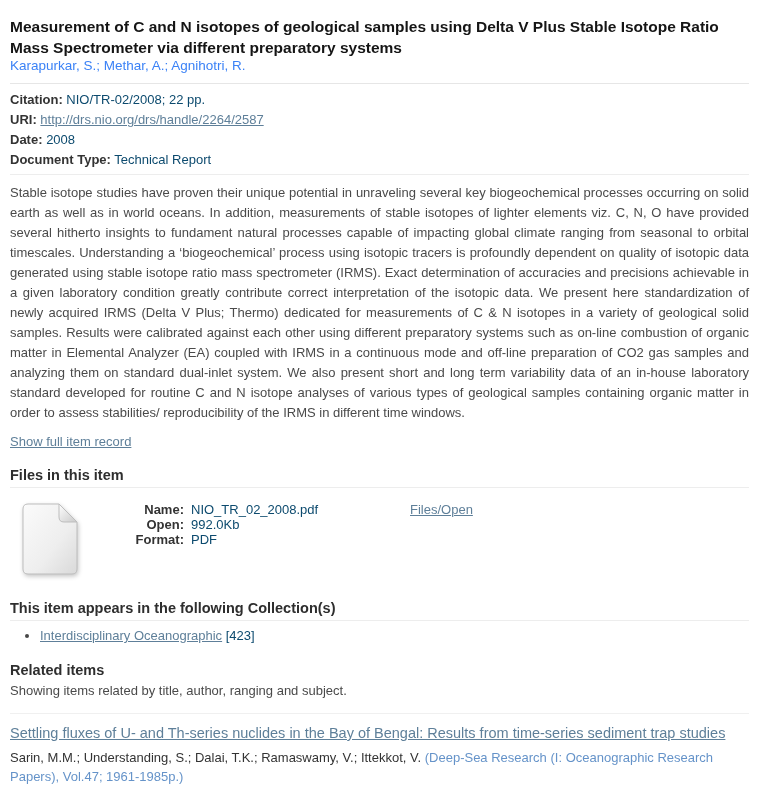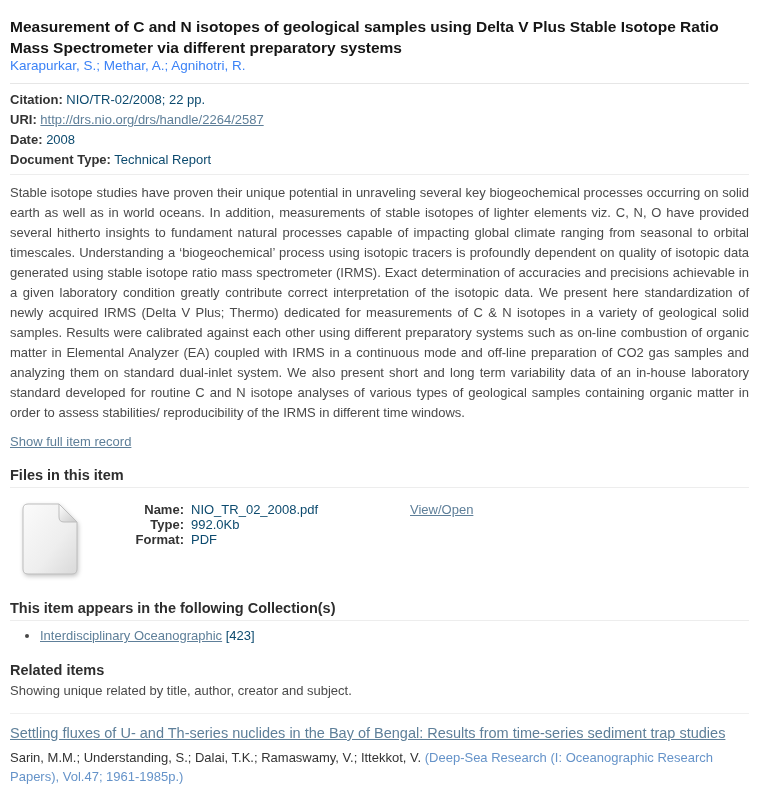--- a/index.html
+++ b/index.html
@@ -168,39 +168,39 @@
             <stop offset="1" stop-color="#c9c9c9"></stop>
           </linearGradient>
         </defs>
         <path d="M3 7 Q3 2 8 2 L39 2 L57 20 L57 67 Q57 72 52 72 L8 72 Q3 72 3 67 Z" fill="url(#pg)" stroke="#bdbdbd" stroke-width="1"></path>
         <path d="M39 2 L39 15 Q39 20 44 20 L57 20 Z" fill="url(#fold)" stroke="#bdbdbd" stroke-width="1"></path>
       </svg>
     </div>
     <div class="file-meta">
       <span class="label">Name:</span>
       <span class="value">NIO_TR_02_2008.pdf</span>
-      <span class="label">Type:</span>
+      <span class="label">Open:</span>
       <span class="value">992.0Kb</span>
       <span class="label">Format:</span>
       <span class="value">PDF</span>
     </div>
-    <a class="link view-open">View/Open</a>
+    <a class="link view-open">Files/Open</a>
   </div>
 
   <h2 class="section">This item appears in the following Collection(s)</h2>
   <hr class="rule-light" style="margin-bottom:0;">
   <ul class="collection-list">
     <li>
       <a class="link">Interdisciplinary Oceanographic</a>
       <span class="value">[423]</span>
     </li>
   </ul>
 
   <h2 class="section">Related items</h2>
-  <div class="related-sub">Showing unique related by title, author, creator and subject.</div>
+  <div class="related-sub">Showing items related by title, author, ranging and subject.</div>
 
   <div class="related-item">
     <a class="related-title">Settling fluxes of U- and Th-series nuclides in the Bay of Bengal: Results from time-series sediment trap studies</a>
     <div class="related-authors">
       <span>Sarin, M.M.; Understanding, S.; Dalai, T.K.; Ramaswamy, V.; Ittekkot, V. </span><a class="journal-cite">(Deep-Sea Research (I: Oceanographic Research Papers), Vol.47; 1961-1985p.)</a>
     </div>
   </div>
 
 </div>
 

